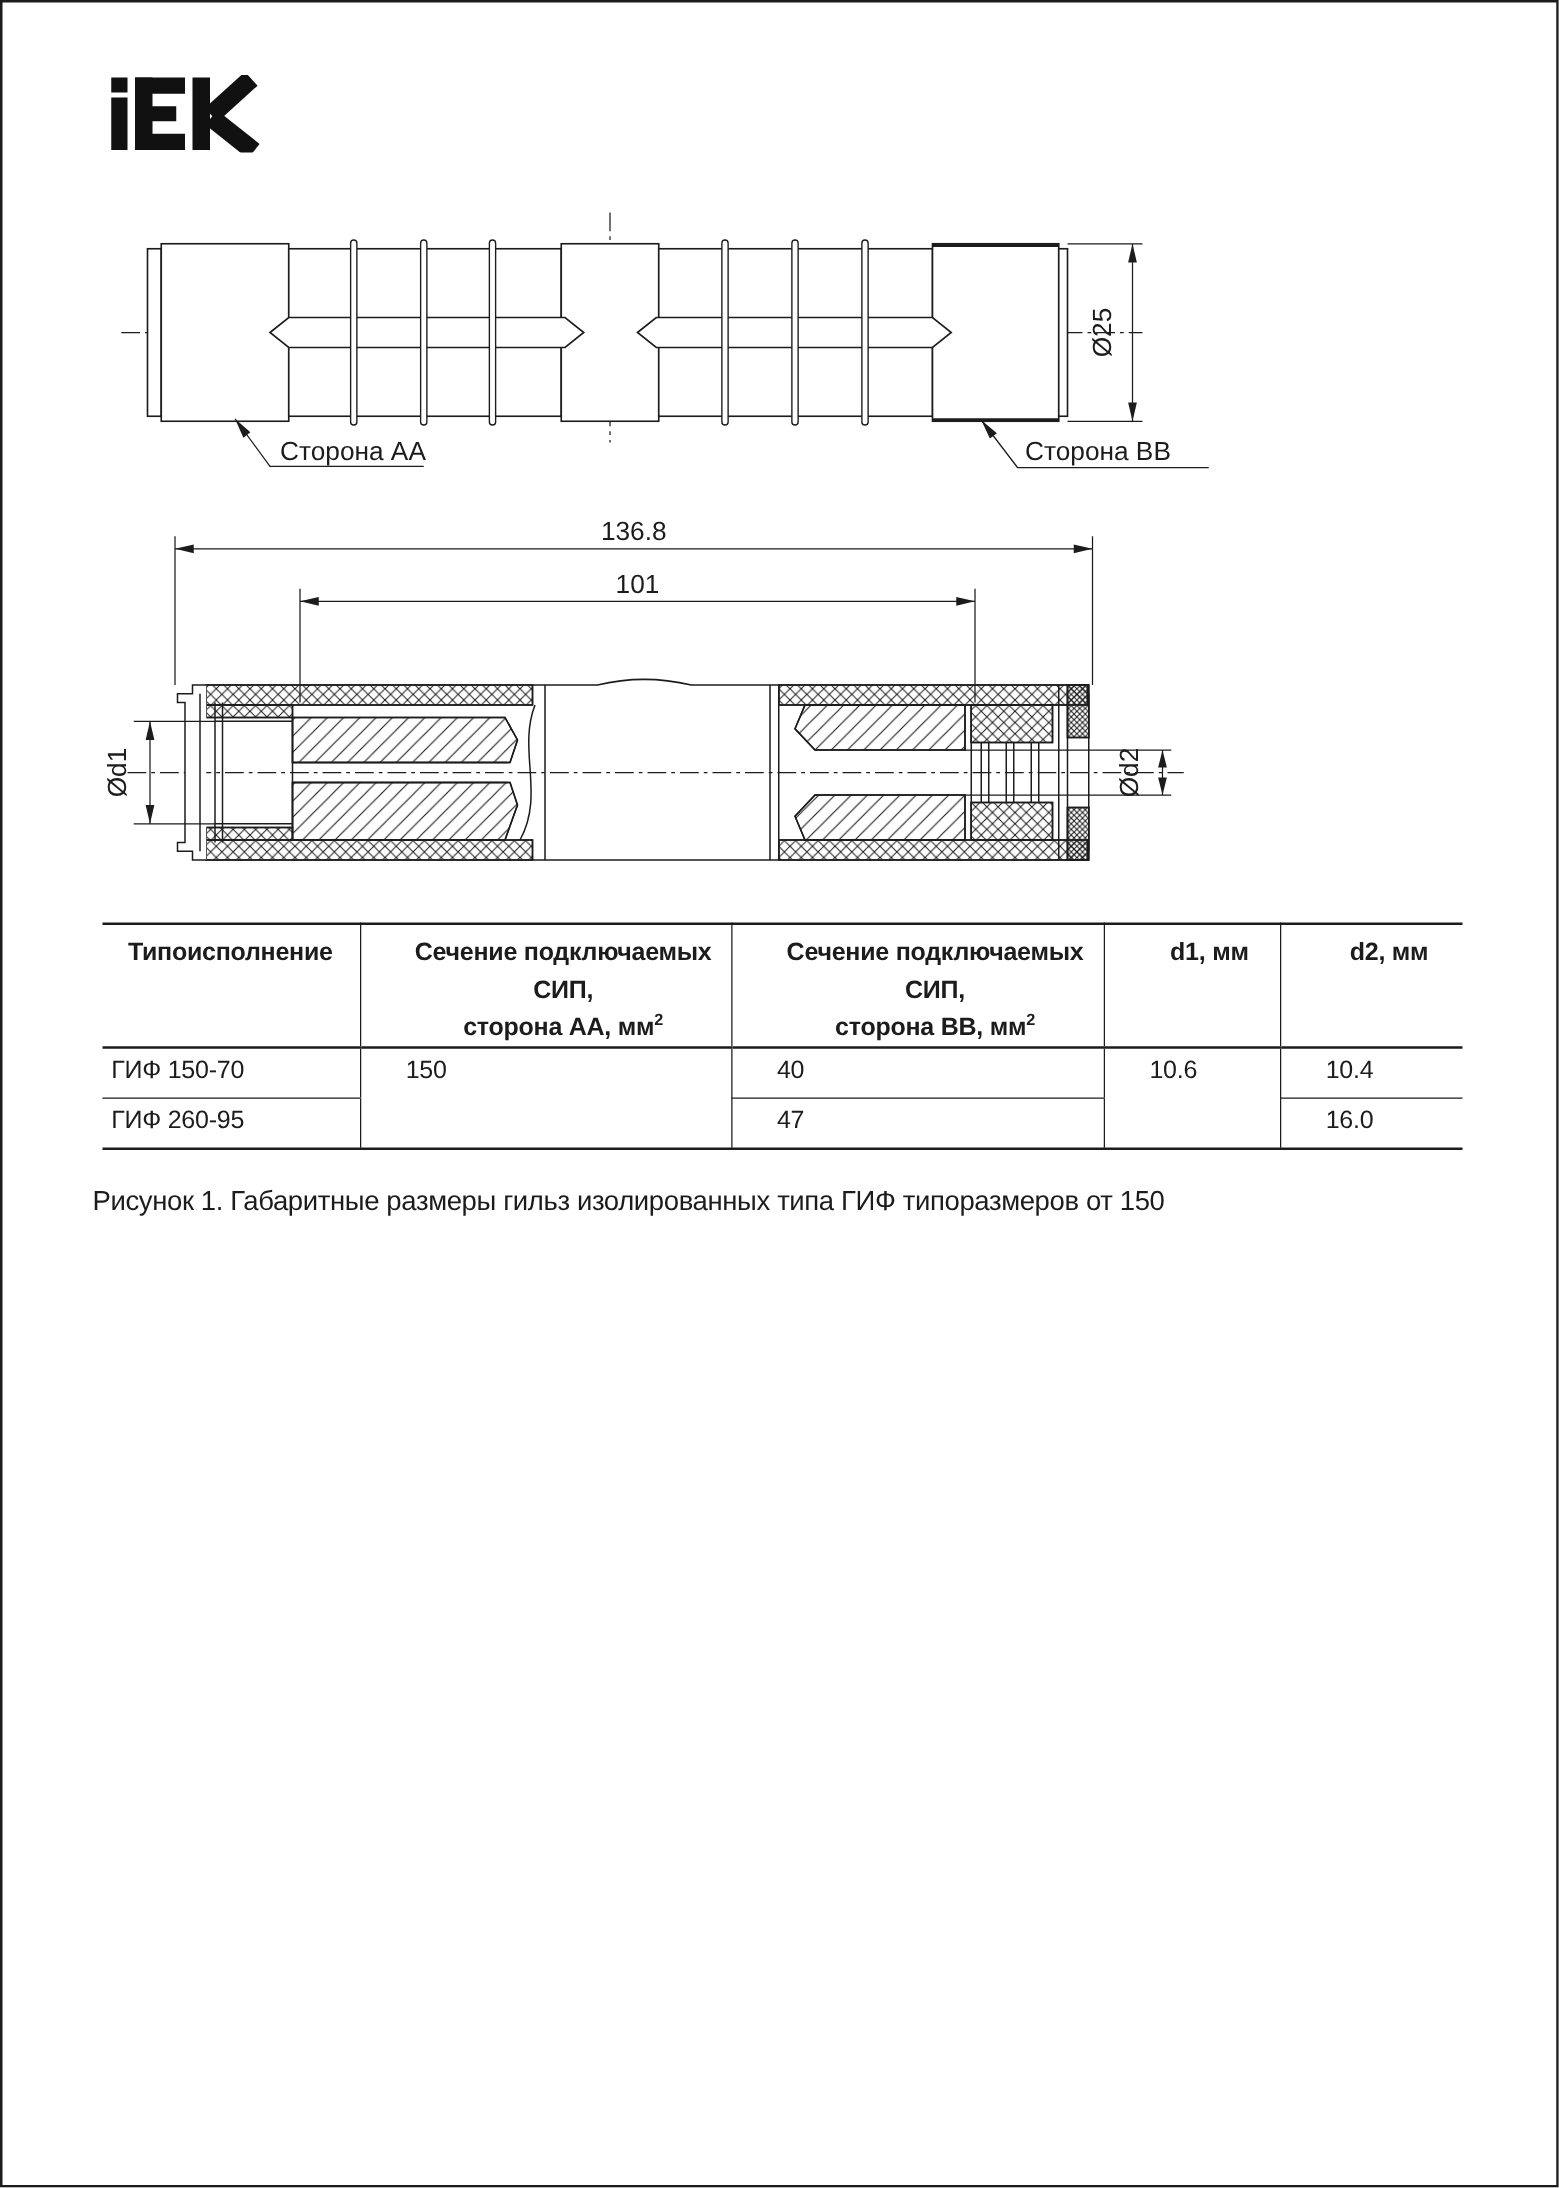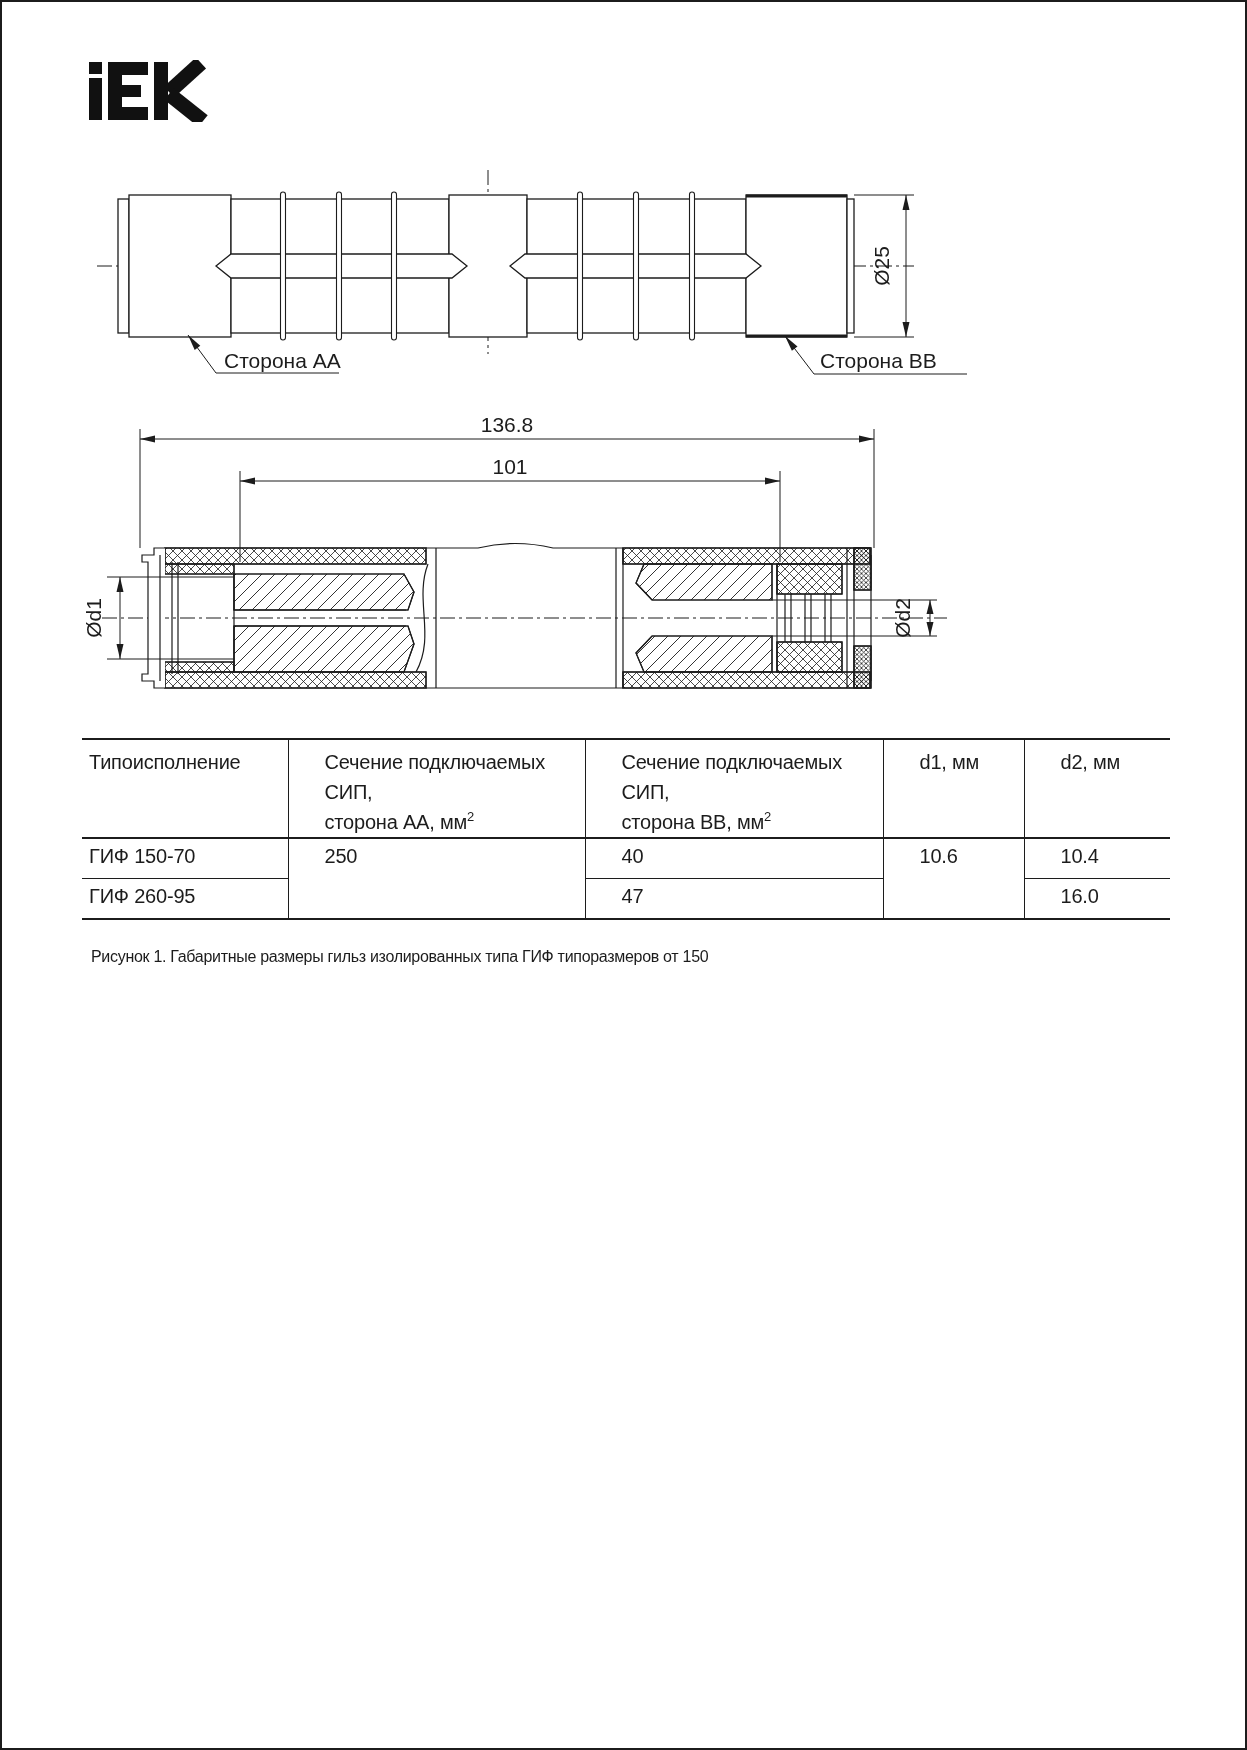--- a/index.html
+++ b/index.html
@@ -10,33 +10,33 @@
   }
   .logo-svg{position:absolute;left:85px;top:58px;}
   .draw-svg{position:absolute;left:0;top:0;}
   .dims-table{
     position:absolute;left:80px;top:736px;width:1088px;
     border-collapse:collapse;table-layout:fixed;
     border-top:2px solid #1c1c1c;border-bottom:2px solid #1c1c1c;
     font-size:20px;letter-spacing:-0.2px;
   }
   .dims-table th{
-    font-weight:normal;text-align:left;vertical-align:top;
+    font-weight:bold;text-align:center;vertical-align:top;
     height:56px;padding:7px 8px 0 10px;border-bottom:2px solid #1c1c1c;
   }
   .dims-table td{
     vertical-align:top;height:33px;padding:6px 8px 0 10px;margin-top:32px;
   }
   .dims-table .c0{padding-left:7px;}
   .dims-table .bl{border-left:1.5px solid #1c1c1c;padding-left:36px;}
   .dims-table .rdiv{border-bottom:1.5px solid #1c1c1c;}
   .hdr{white-space:pre-line;line-height:1.5;}
   .dims-table sup{font-size:0.65em;}
   .caption{
-    position:absolute;left:89px;top:946px;font-size:16px;letter-spacing:-0.3px;
+    position:absolute;left:72px;top:946px;font-size:22px;letter-spacing:-0.3px;
   }
   svg text{font-family:"Liberation Sans", sans-serif;fill:#1c1c1c;}
 </style>
 </head>
 <body>
 
 <div class="page">
 
   <svg class="logo-svg" width="125" height="62" viewBox="0 0 125 62" aria-label="IEK">
     <g fill="#111111">
@@ -213,21 +213,21 @@
 сторона АА, мм</span><sup>2</sup></th>
         <th class="bl"><span class="hdr">Сечение подключаемых СИП,
 сторона ВВ, мм</span><sup>2</sup></th>
         <th class="bl"><span class="hdr">d1, мм</span><sup></sup></th>
         <th class="bl"><span class="hdr">d2, мм</span><sup></sup></th>
       </tr>
     </thead>
     <tbody>
       <tr>
         <td class="c0 rdiv">ГИФ 150-70</td>
-        <td class="bl" rowspan="2">250</td>
+        <td class="bl" rowspan="2">150</td>
         <td class="bl rdiv">40</td>
         <td class="bl" rowspan="2">10.6</td>
         <td class="bl rdiv">10.4</td>
       </tr>
       <tr>
         <td class="c0">ГИФ 260-95</td>
         <td class="bl">47</td>
         <td class="bl">16.0</td>
       </tr>
     </tbody>

